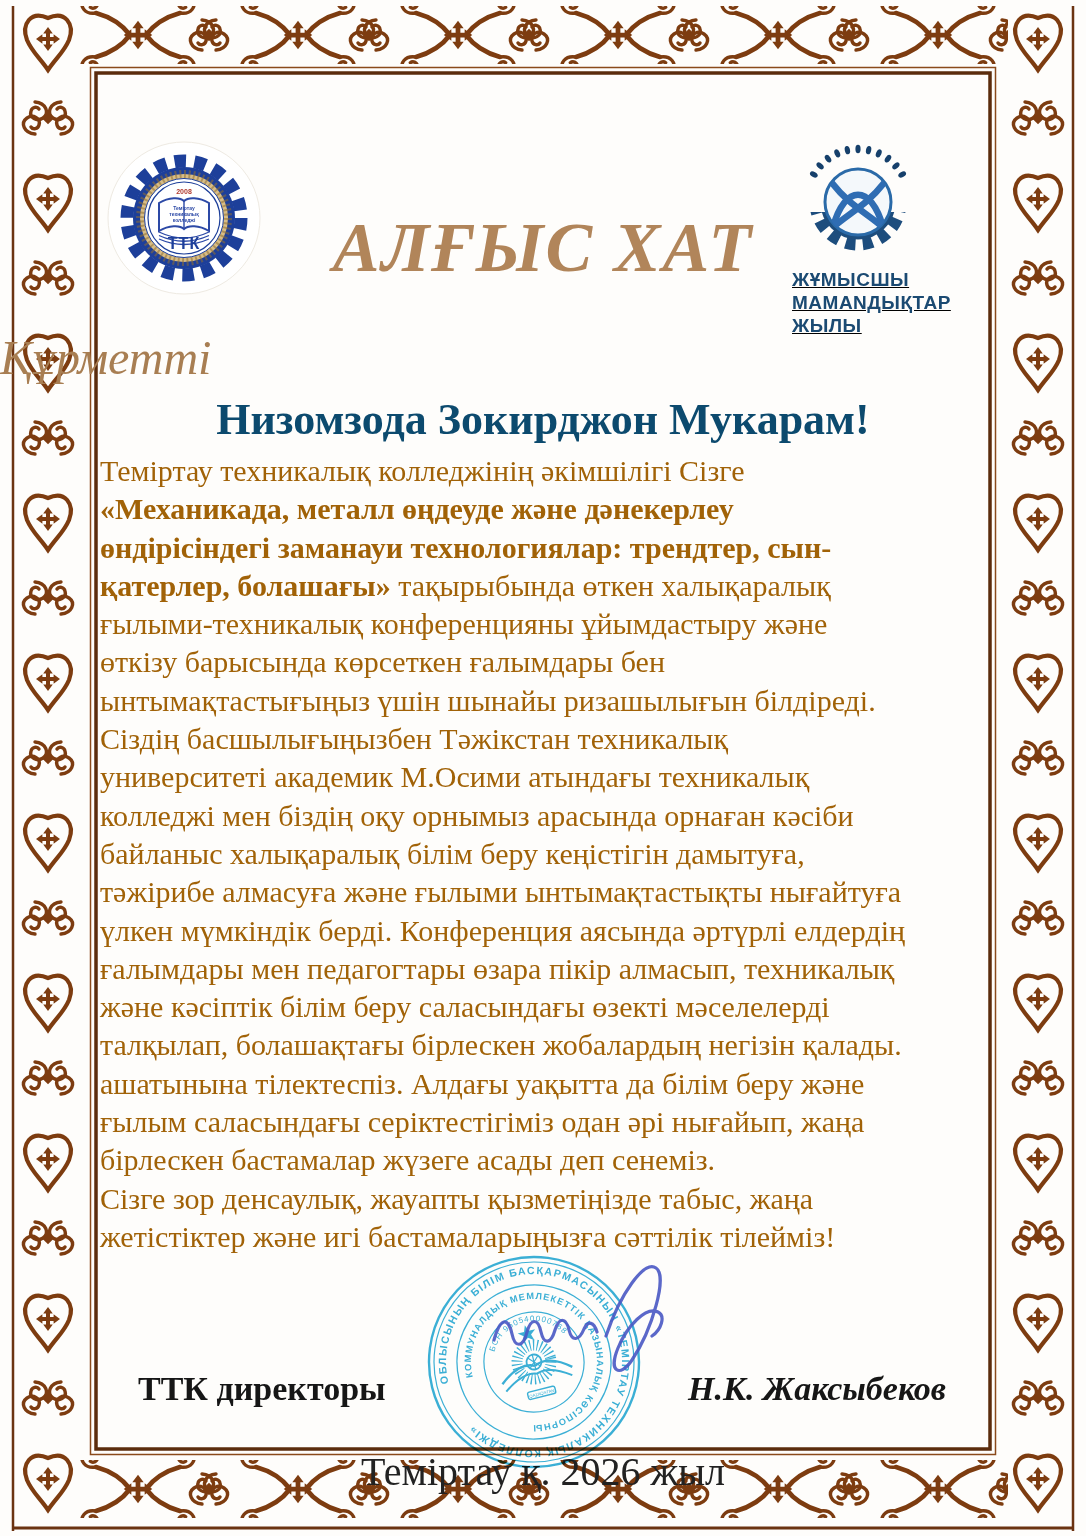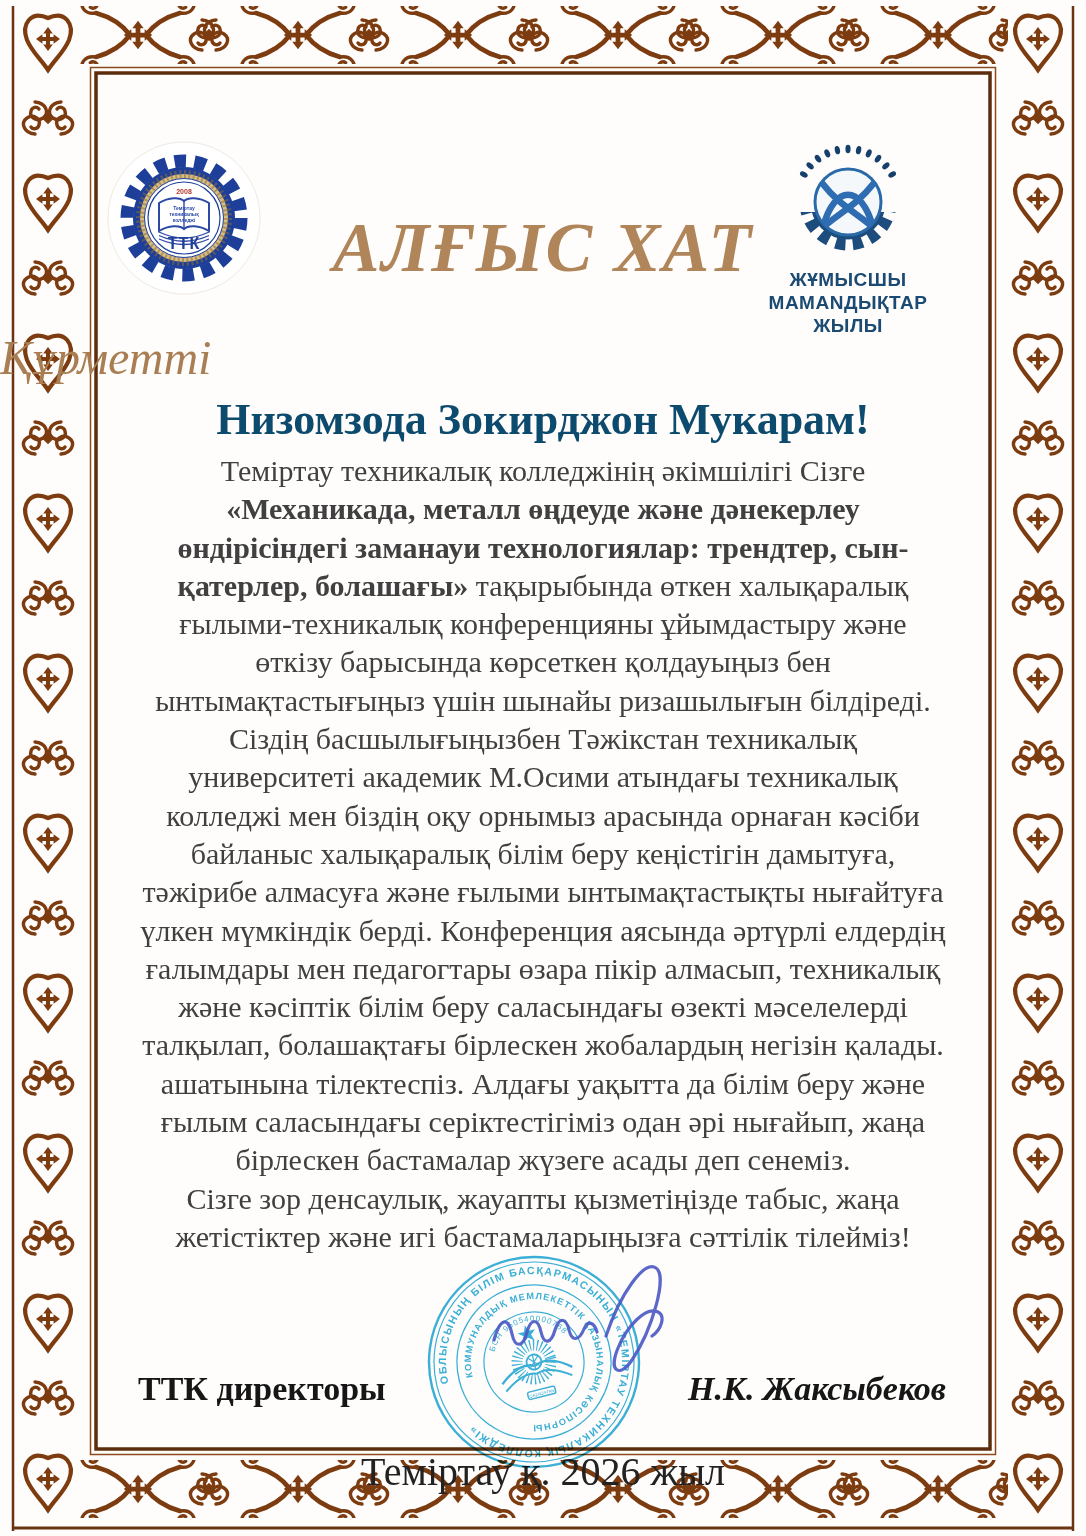--- a/index.html
+++ b/index.html
@@ -8,27 +8,27 @@
   .abs{position:absolute;}
   .border-layer{position:absolute;left:0;top:0;z-index:1;pointer-events:none;}
   .content{position:absolute;inset:0;z-index:3;margin-top:48px;}
 
   .title{left:0;right:0;top:160px;text-align:center;font-size:70px;font-weight:bold;
          font-style:italic;color:#b1855a;letter-spacing:2px;}
   .salutation{left:0;right:0;top:282px;font-size:48px;font-style:italic;color:#a87e52;}
   .recipient{left:0;right:0;top:346px;text-align:center;font-size:44px;font-weight:bold;
              color:#0c4a6e;}
 
-  .letter-body{left:100px;width:886px;top:404px;text-align:center;color:#404040;
+  .letter-body{left:100px;width:886px;top:404px;color:#a16207;
                font-size:30px;line-height:38.3px;}
   .bl{white-space:nowrap;}
   .bb{font-weight:bold;}
 
   .logo-ttk{left:104px;top:86px;width:160px;height:168px;}
-  .logo-year{left:748px;top:92px;width:200px;text-align:center;}
+  .logo-year{left:792px;top:92px;width:200px;text-align:left;text-decoration:underline;}
   .logo-year-lines{margin-top:4px;font-family:"Liberation Sans",sans-serif;font-weight:bold;
                    color:#1b4a72;font-size:19px;line-height:23px;letter-spacing:.5px;}
 
   .sign-position{left:138px;top:1322px;font-size:34px;font-weight:bold;color:#161616;}
   .sign-name{left:688px;top:1322px;font-size:34px;font-weight:bold;font-style:italic;color:#161616;}
   .footer-line{left:0;right:0;top:1400px;text-align:center;font-size:40px;color:#222;}
 
   .stamp{left:422px;top:1250px;width:224px;height:224px;z-index:6;mix-blend-mode:multiply;
          opacity:.92;pointer-events:none;}
   .signature{left:478px;top:1244px;width:240px;height:160px;z-index:7;pointer-events:none;}
@@ -165,21 +165,21 @@
 
     <div class="abs salutation">Құрметті</div>
     <div class="abs recipient">Низомзода Зокирджон Мукарам!</div>
 
     <div class="abs letter-body">
         <div class="bl"><span>Теміртау техникалық колледжінің әкімшілігі Сізге</span></div>
         <div class="bl"><span class="bb">«Механикада, металл өңдеуде және дәнекерлеу</span></div>
         <div class="bl"><span class="bb">өндірісіндегі заманауи технологиялар: трендтер, сын-</span></div>
         <div class="bl"><span class="bb">қатерлер, болашағы»</span><span> тақырыбында өткен халықаралық</span></div>
         <div class="bl"><span>ғылыми-техникалық конференцияны ұйымдастыру және</span></div>
-        <div class="bl"><span>өткізу барысында көрсеткен қолдауыңыз бен</span></div>
+        <div class="bl"><span>өткізу барысында көрсеткен ғалымдары бен</span></div>
         <div class="bl"><span>ынтымақтастығыңыз үшін шынайы ризашылығын білдіреді.</span></div>
         <div class="bl"><span>Сіздің басшылығыңызбен Тәжікстан техникалық</span></div>
         <div class="bl"><span>университеті академик М.Осими атындағы техникалық</span></div>
         <div class="bl"><span>колледжі мен біздің оқу орнымыз арасында орнаған кәсіби</span></div>
         <div class="bl"><span>байланыс халықаралық білім беру кеңістігін дамытуға,</span></div>
         <div class="bl"><span>тәжірибе алмасуға және ғылыми ынтымақтастықты нығайтуға</span></div>
         <div class="bl"><span>үлкен мүмкіндік берді. Конференция аясында әртүрлі елдердің</span></div>
         <div class="bl"><span>ғалымдары мен педагогтары өзара пікір алмасып, техникалық</span></div>
         <div class="bl"><span>және кәсіптік білім беру саласындағы өзекті мәселелерді</span></div>
         <div class="bl"><span>талқылап, болашақтағы бірлескен жобалардың негізін қалады.</span></div>

